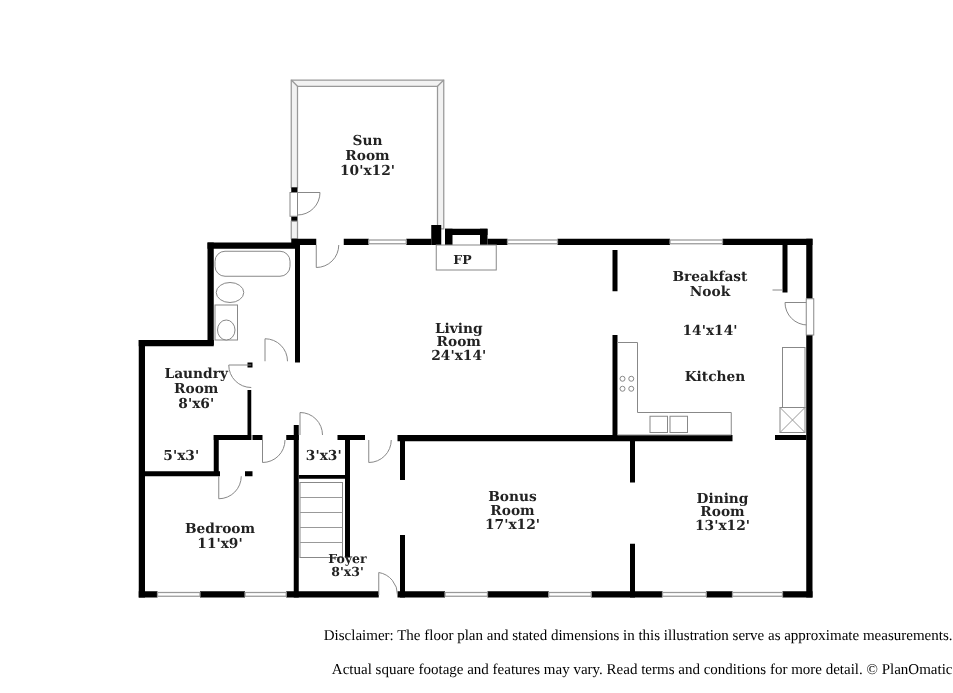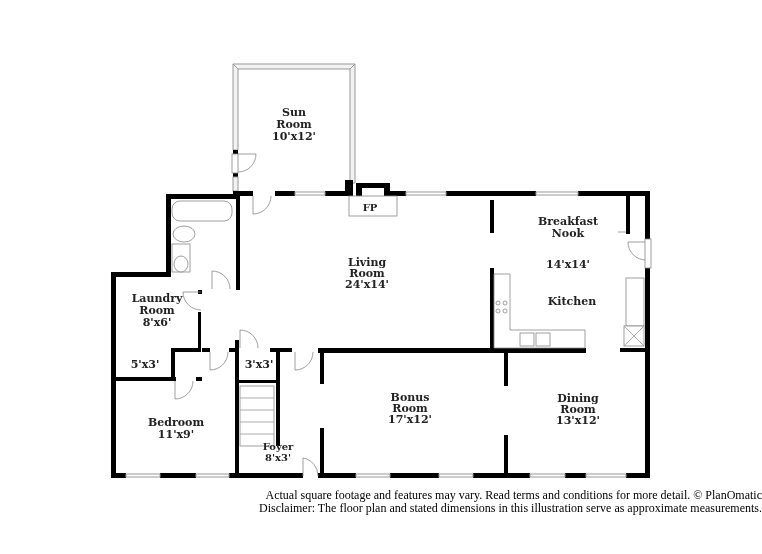--- a/index.html
+++ b/index.html
@@ -186,13 +186,13 @@
     <text class="lbl" x="410" y="412"><tspan>Room</tspan></text>
     <text class="lbl" x="410" y="423"><tspan>17'x12'</tspan></text>
 
     <text class="lbl" x="578" y="402"><tspan>Dining</tspan></text>
     <text class="lbl" x="578" y="413"><tspan>Room</tspan></text>
     <text class="lbl" x="578" y="424"><tspan>13'x12'</tspan></text>
   </g>
 </svg>
 
 <div class="disclaimer" style="top:501px;">Disclaimer: The floor plan and stated dimensions in this illustration serve as approximate measurements.</div>
-<div class="disclaimer" style="top:488px;">Actual square footage and features may vary. Read terms and conditions for more detail. © PlanOmatic</div>
+<div class="disclaimer" style="top:528px;">Actual square footage and features may vary. Read terms and conditions for more detail. © PlanOmatic</div>
 
 </body></html>

